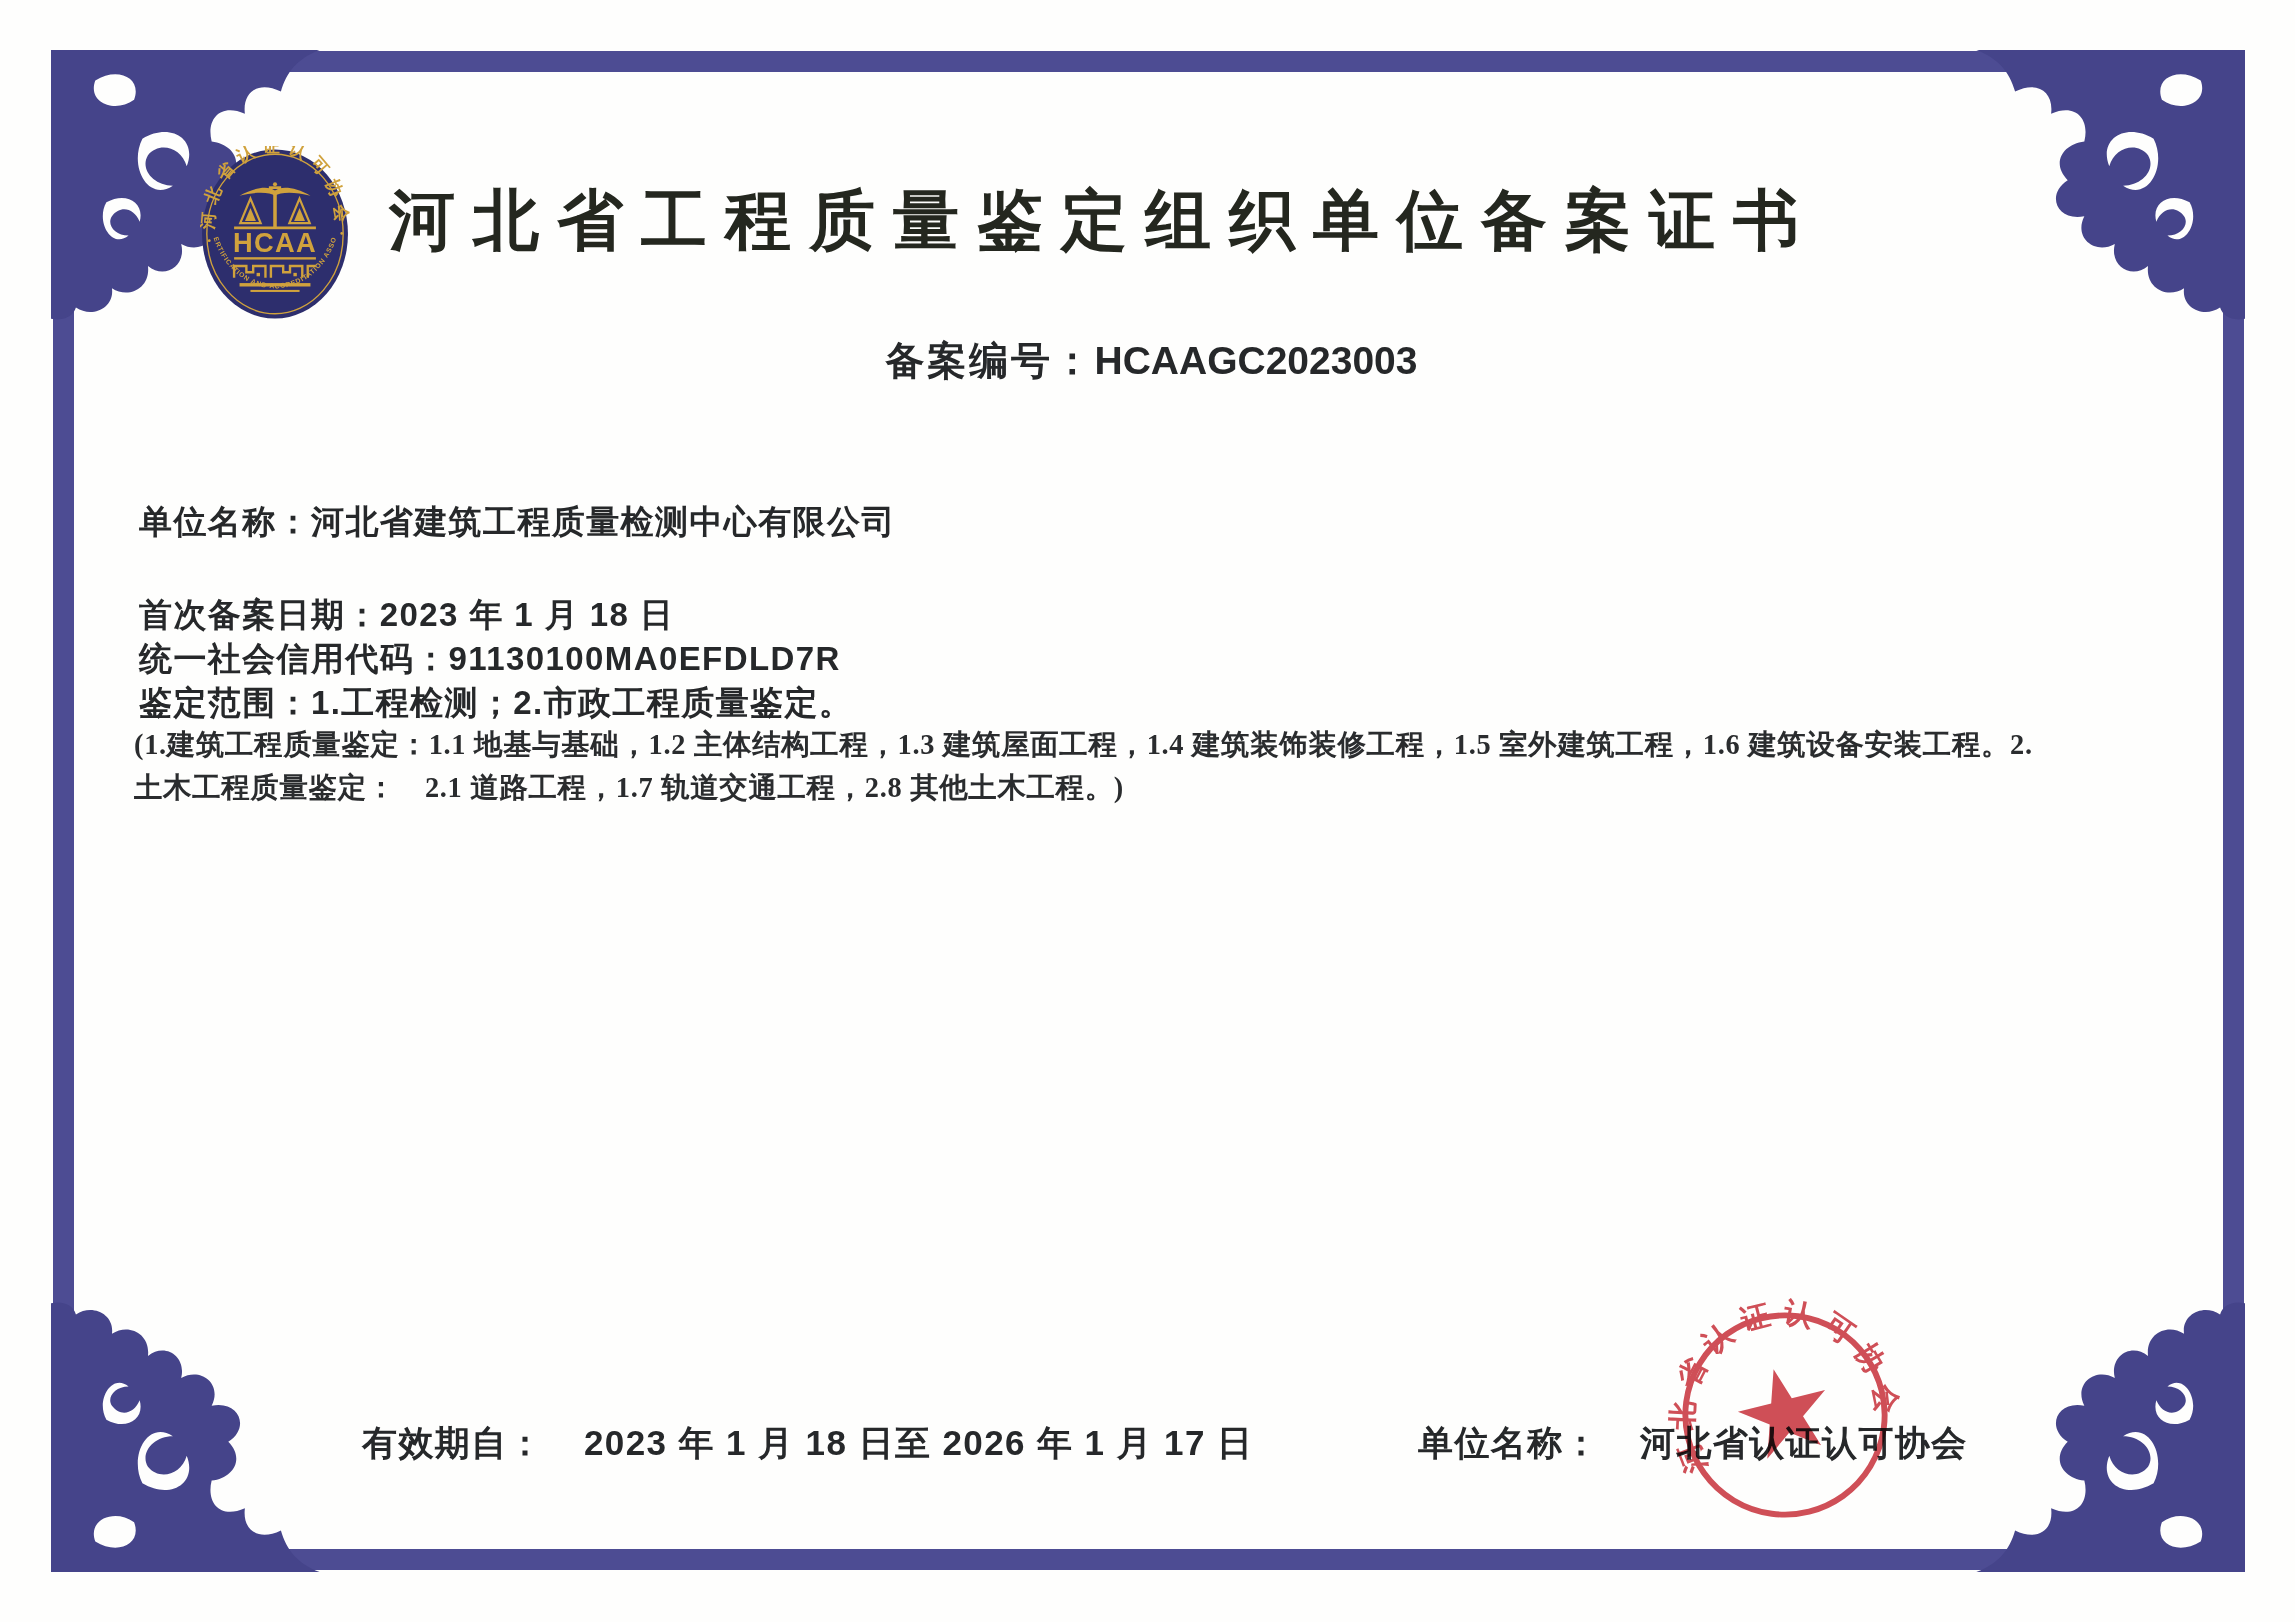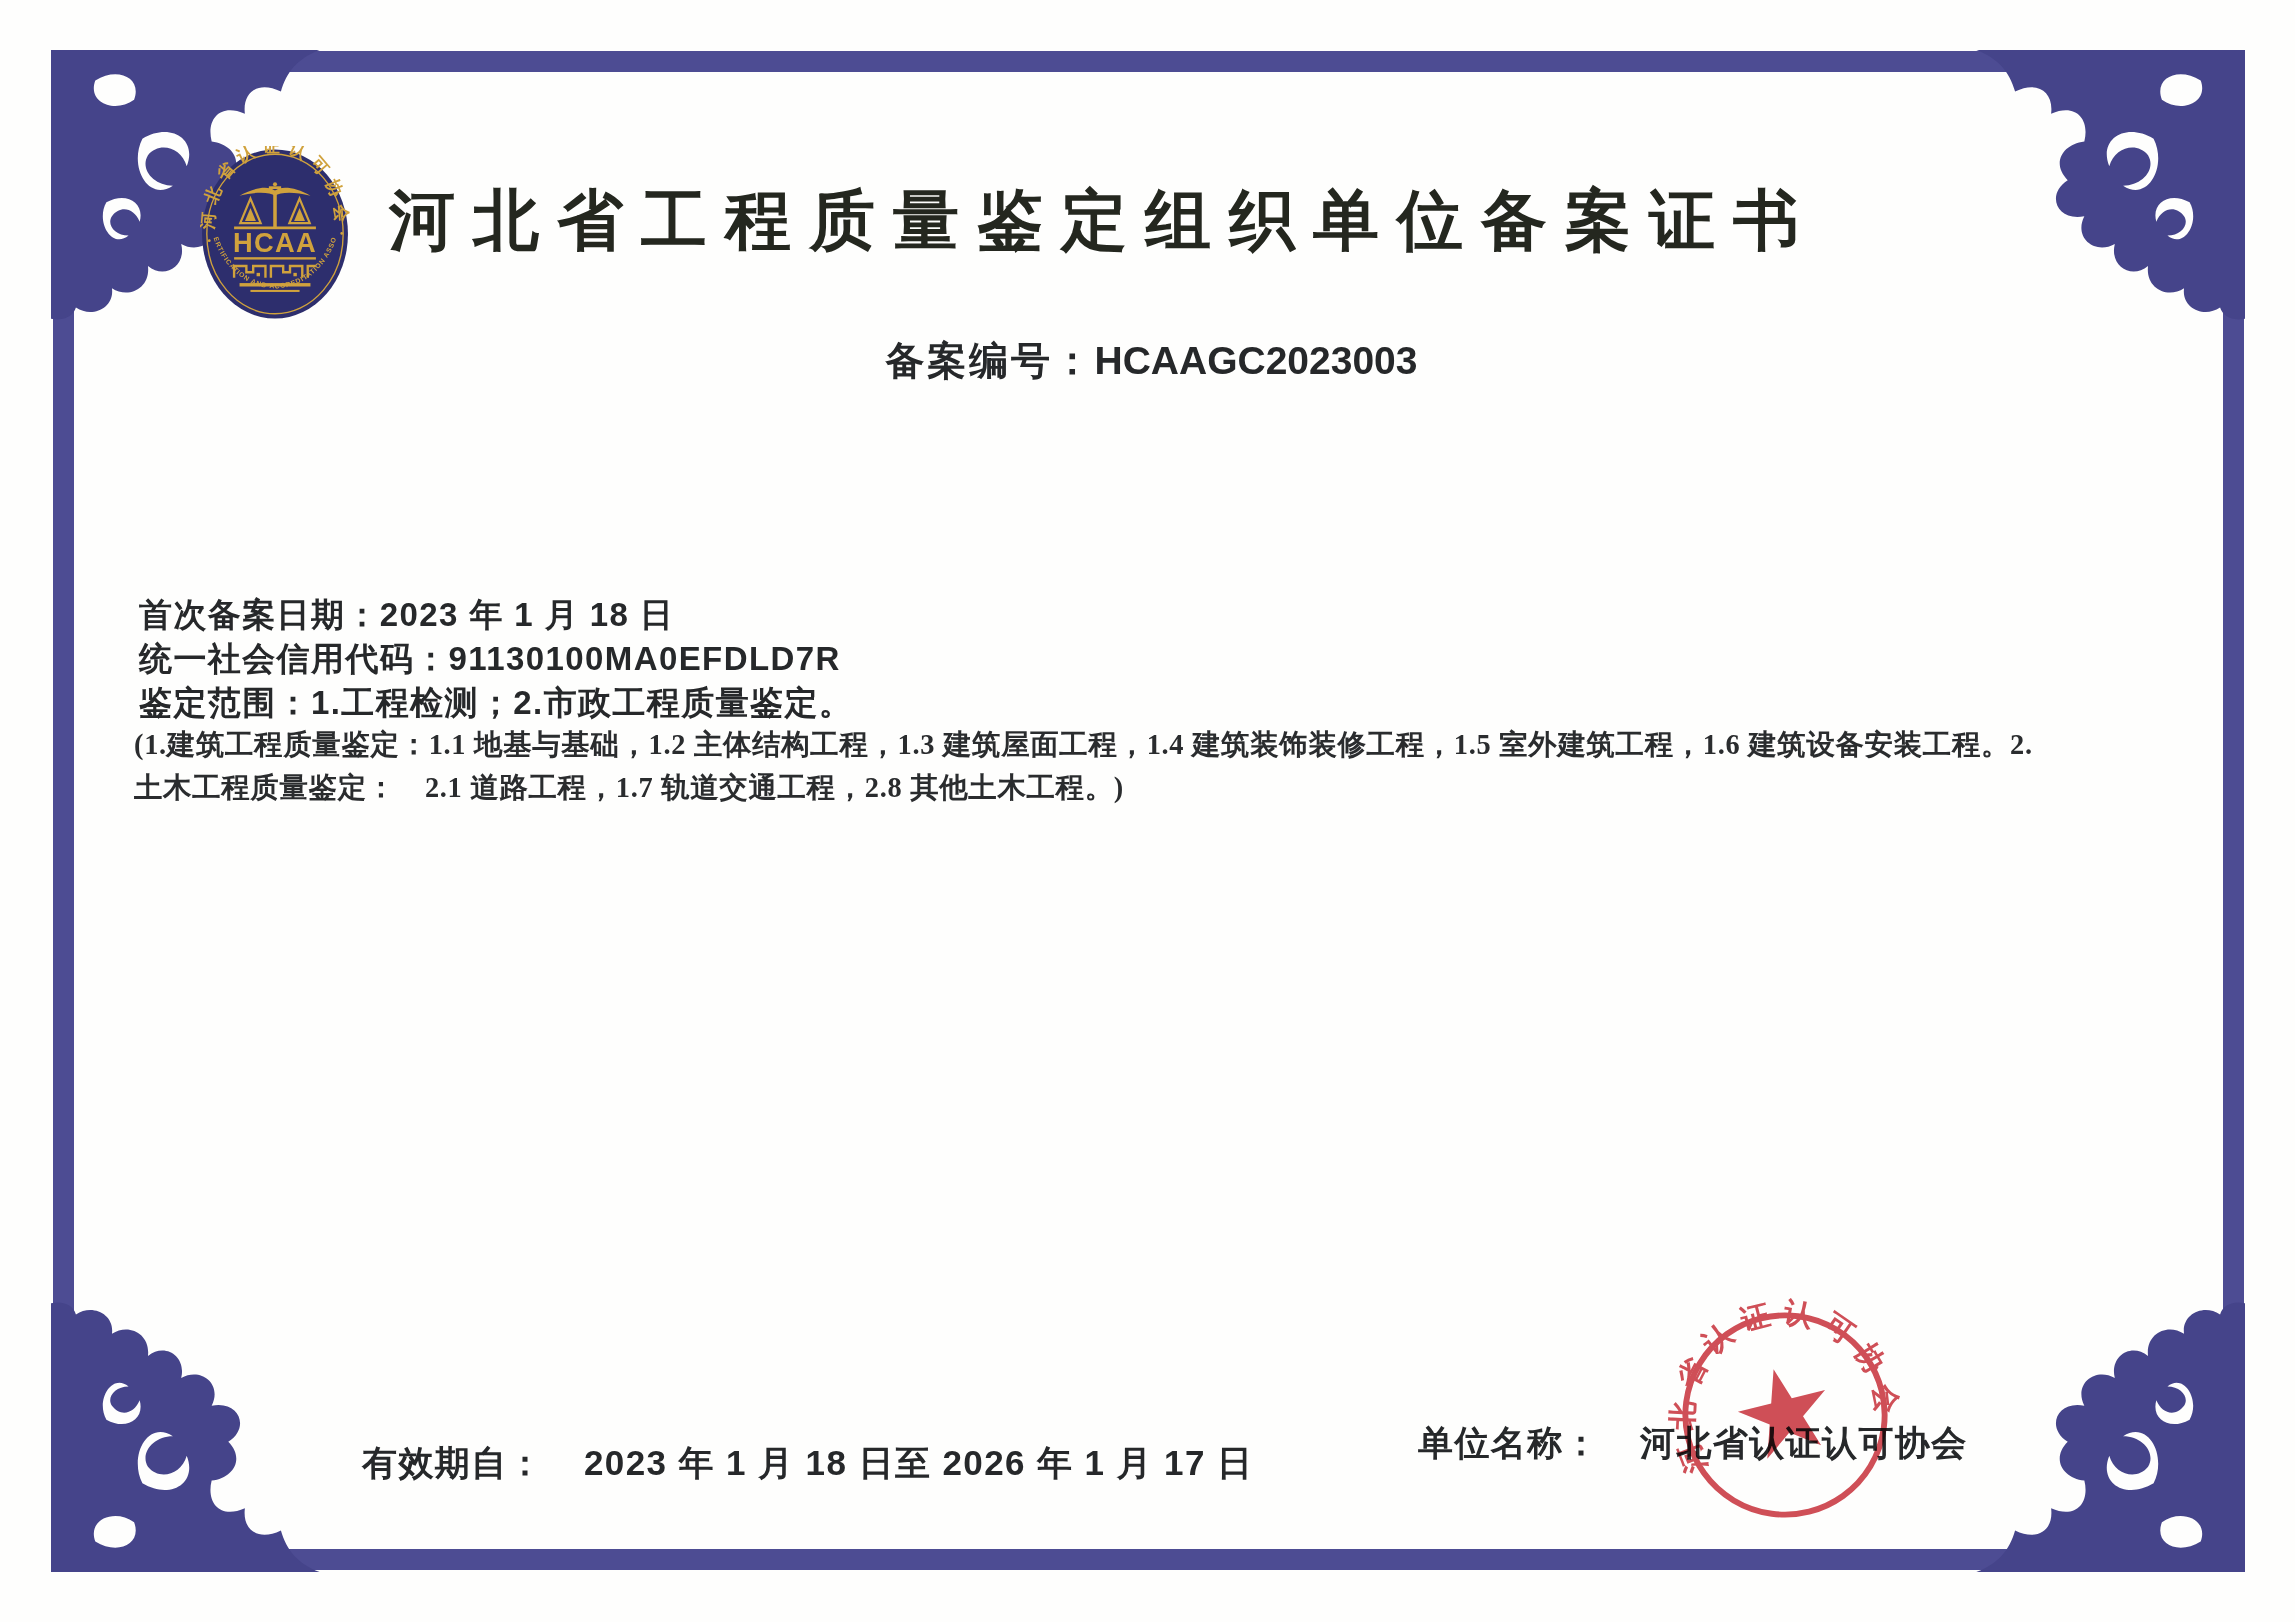--- a/index.html
+++ b/index.html
@@ -36,21 +36,21 @@
   .fline .val{letter-spacing:1.4px;}
   .f1{top:502px;} .f2{top:549px;} .f3{top:595px;} .f4{top:639px;} .f5{top:683px;}
   .scope{
     position:absolute;left:134px;width:2053px;white-space:nowrap;
     font-family:"Liberation Serif","DejaVu Serif",serif;font-weight:600;
     font-size:28.4px;line-height:1.25;color:#2a2c2e;letter-spacing:0.7px;
   }
   .s1{top:727px;} .s2{top:770px;}
   
   .footline{position:absolute;white-space:nowrap;font-weight:bold;font-size:35px;color:#26282a;}
-  .validity{left:362px;top:1420px;margin-top:20px;}
+  .validity{left:362px;top:1420px;}
   .filing-org{left:1418px;top:1420px;}
   .footline .val{margin-left:40px;letter-spacing:1.4px;}
   .footline .lbl{letter-spacing:1.4px;}
   
   .seal{
     position:absolute;left:1667px;top:1297px;width:236px;height:236px;
     transform:rotate(-14deg);mix-blend-mode:multiply;opacity:.92;
   }
   .seal text{font-family:"Liberation Serif","DejaVu Serif",serif;font-weight:bold;}
   
@@ -127,20 +127,23 @@
     </g>
     <rect x="-52" y="72" width="104" height="5" fill="#d0a23d"></rect>
     <rect x="-36" y="82" width="72" height="3" fill="#d0a23d"></rect>
   </svg>
 
   <div class="title">河北省工程质量鉴定组织单位备案证书</div>
   <div class="subtitle">
     <span class="lbl">备案编号：</span><span class="val">HCAAGC2023003</span>
   </div>
 
+  <div class="fline f1">
+    <span class="lbl">单位名称：</span><span class="val">河北省建筑工程质量检测中心有限公司</span>
+  </div>
   <div class="fline f3">
     <span class="lbl">首次备案日期：</span><span class="val">2023 年 1 月 18 日</span>
   </div>
   <div class="fline f4">
     <span class="lbl">统一社会信用代码：</span><span class="val">91130100MA0EFDLD7R</span>
   </div>
   <div class="fline f5">
     <span class="lbl">鉴定范围：</span><span class="val">1.工程检测；2.市政工程质量鉴定。</span>
   </div>
 

